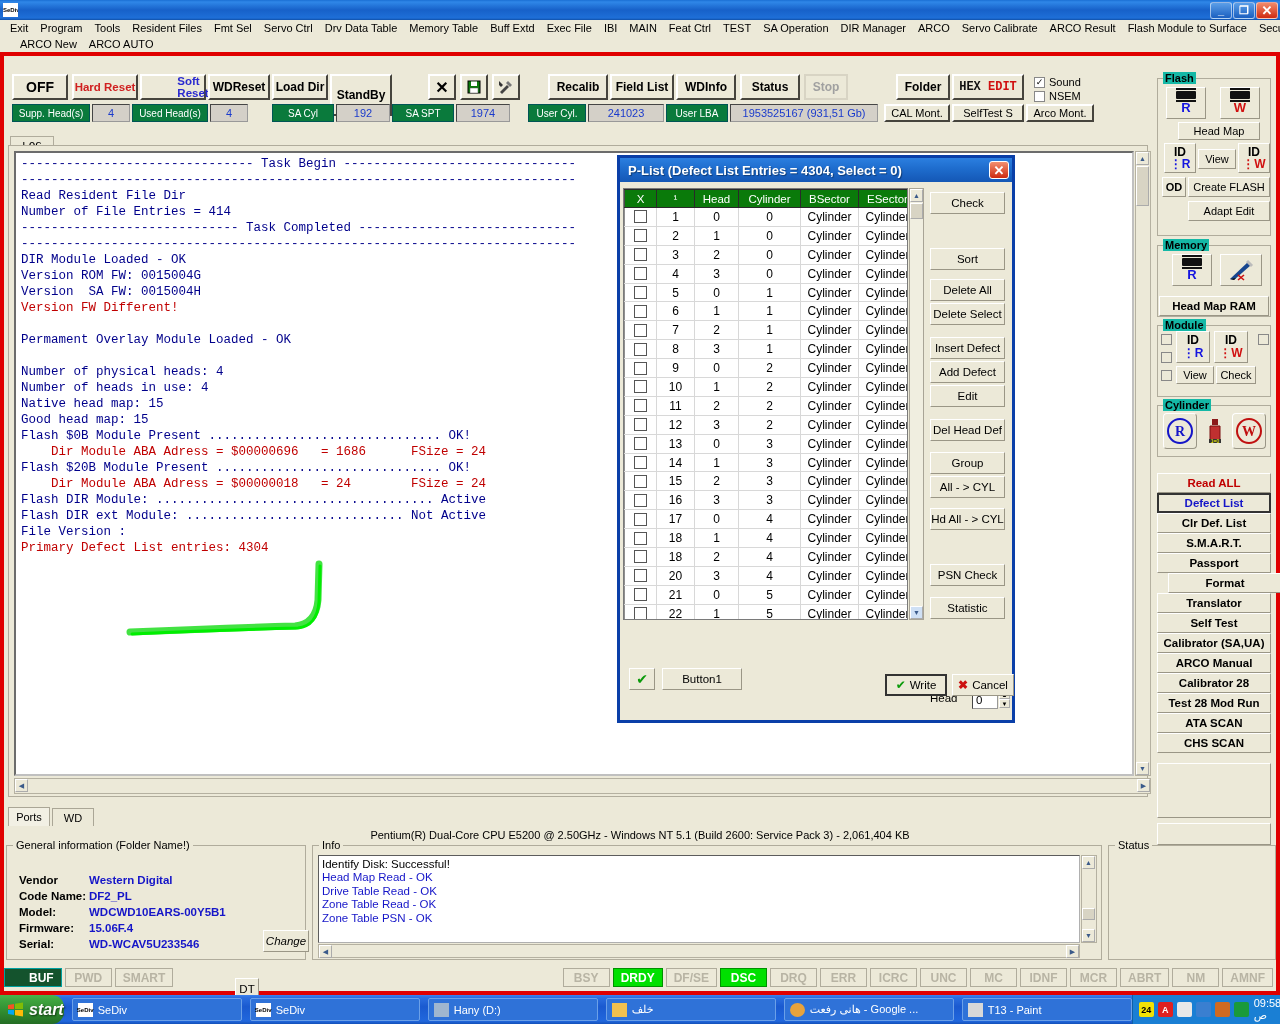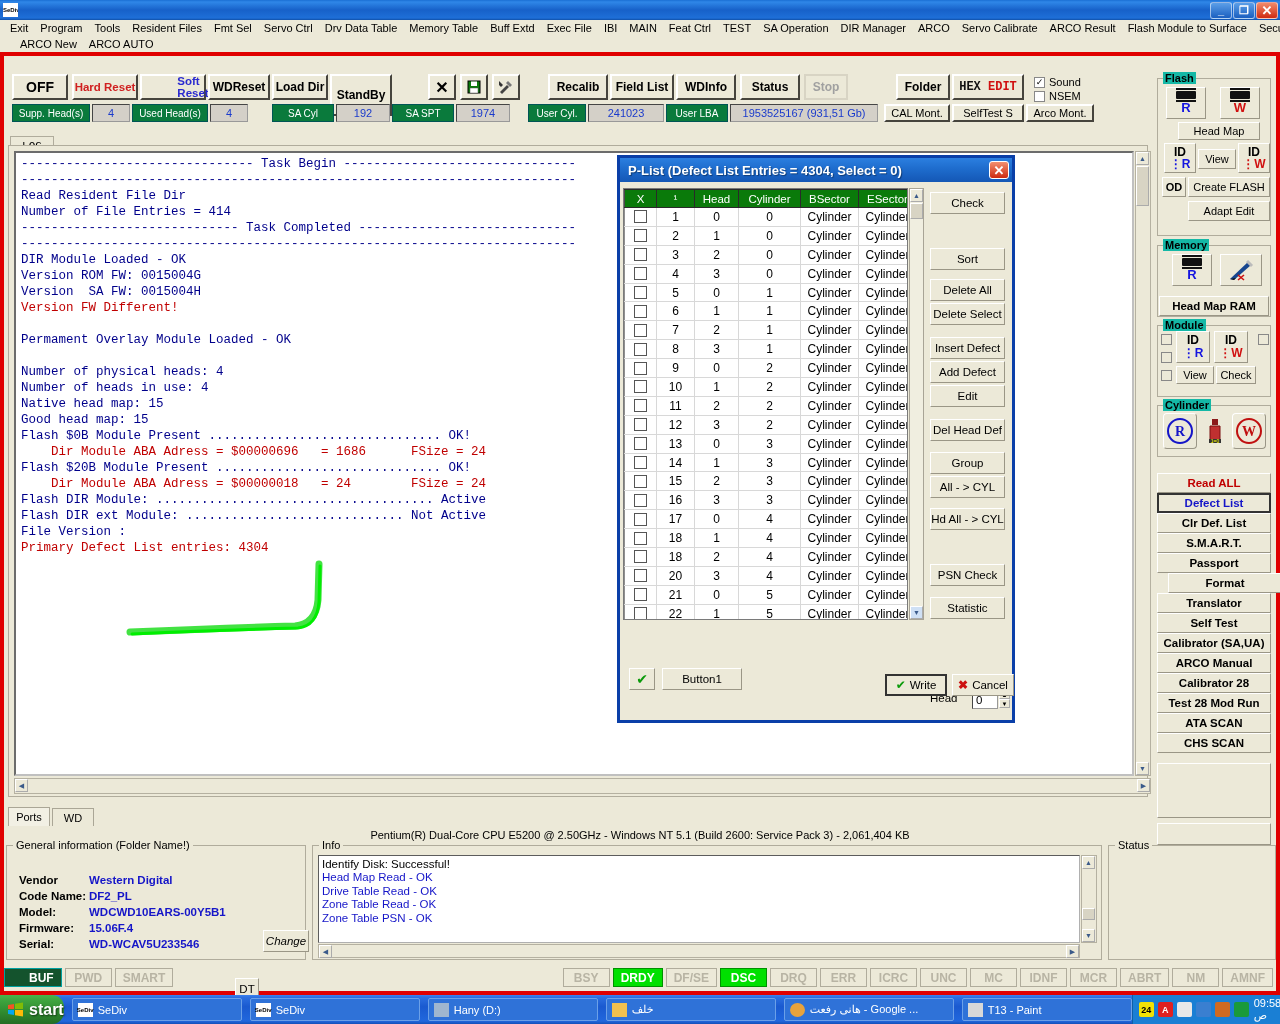--- a/index.html
+++ b/index.html
@@ -262,21 +262,21 @@
   #taskbar {
     position:absolute; left:0; top:995px; width:1280px; height:29px;
     background: linear-gradient(to bottom,#3a81f0 0%,#2c6fe0 8%,#1a5ad0 40%,#2167dd 90%,#1350b8 100%);
     display:flex; align-items:center;
   }
   #startbtn {
     width:100px; height:29px;
     background: linear-gradient(to bottom,#4ab44a 0%,#3ea33e 20%,#2f8a2f 60%,#246d24 100%);
     border-top-right-radius:12px; border-bottom-right-radius:12px;
     display:flex; align-items:center; gap:5px; padding-left:7px;
-    color:#fff; font-weight:bold; font-size:16px;
+    color:#fff; font-weight:bold; font-style:italic; font-size:16px;
     text-shadow: 1px 1px 2px rgba(0,0,0,.6);
   }
   .tbtask {
     height:23px; width:170px; margin-left:8px; background:#2f72d8;
     border:1px solid #6ba0e8; border-radius:2px; color:#fff; font-size:11px;
     display:flex; align-items:center; gap:5px; padding-left:5px; overflow:hidden;
     white-space:nowrap;
   }
   .tbtask .ic { width:15px;height:14px;background:#fff;color:#000;font-size:6px;
     display:flex;align-items:center;justify-content:center;font-weight:bold;}

